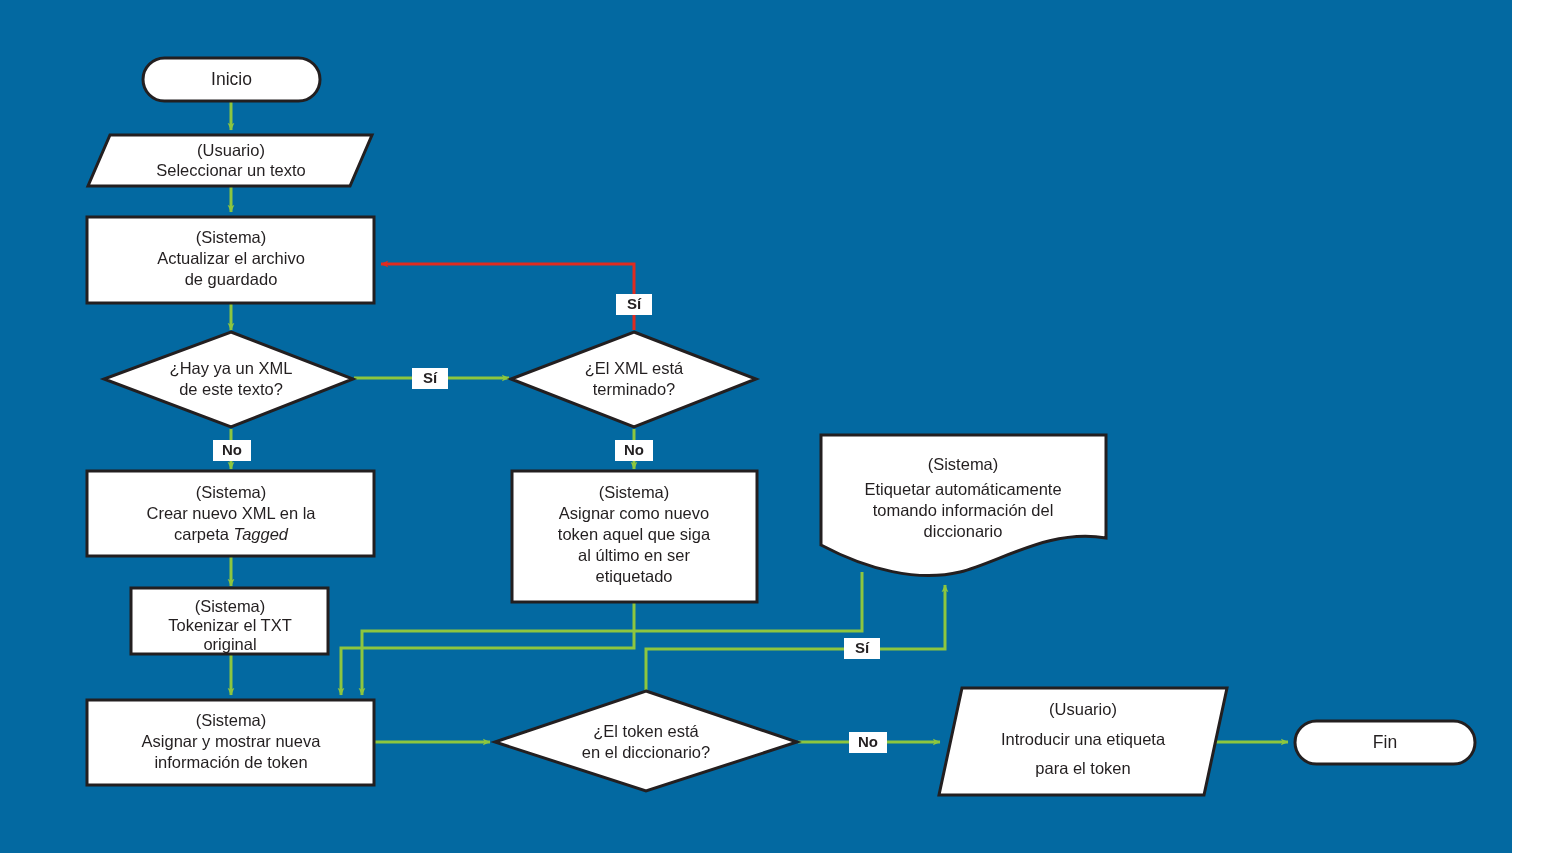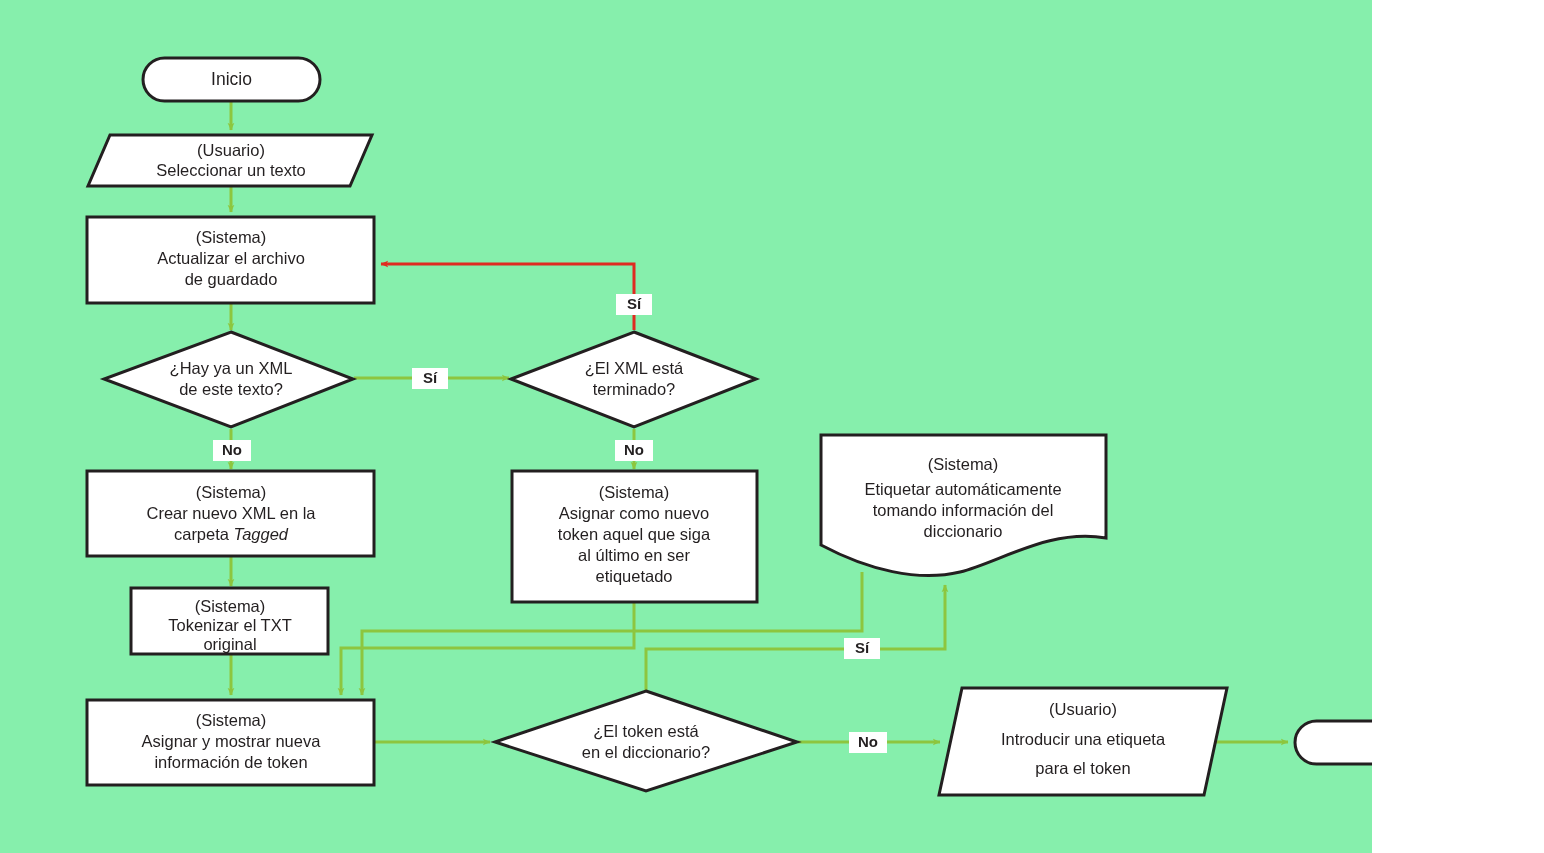--- a/index.html
+++ b/index.html
@@ -5,23 +5,23 @@
   html, body {
     margin: 0;
     padding: 0;
     background: #ffffff;
   }
   body {
     font-family: "Liberation Sans", sans-serif;
   }
   #canvas {
     position: relative;
-    width: 1372px;
+    width: 1512px;
     height: 853px;
-    background: #86efac;
+    background: #0369a1;
     overflow: hidden;
   }
   #flow-svg {
     position: absolute;
     top: 0;
     left: 0;
     width: 1544px;
     height: 853px;
   }
   .node-shape {

